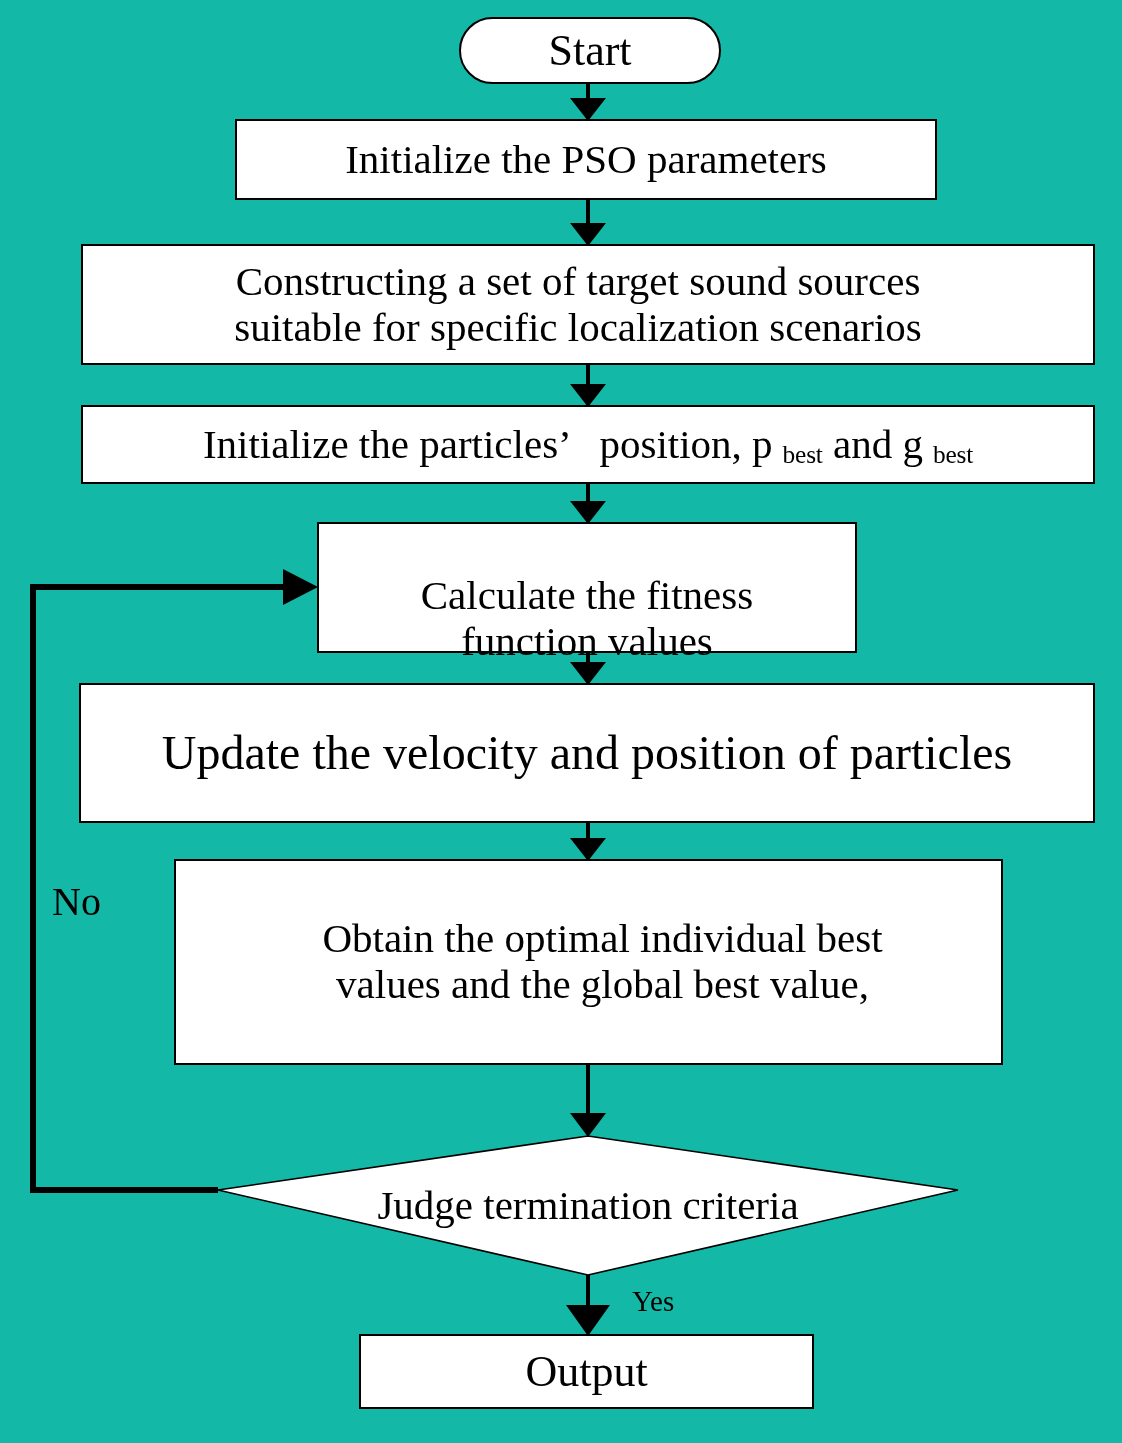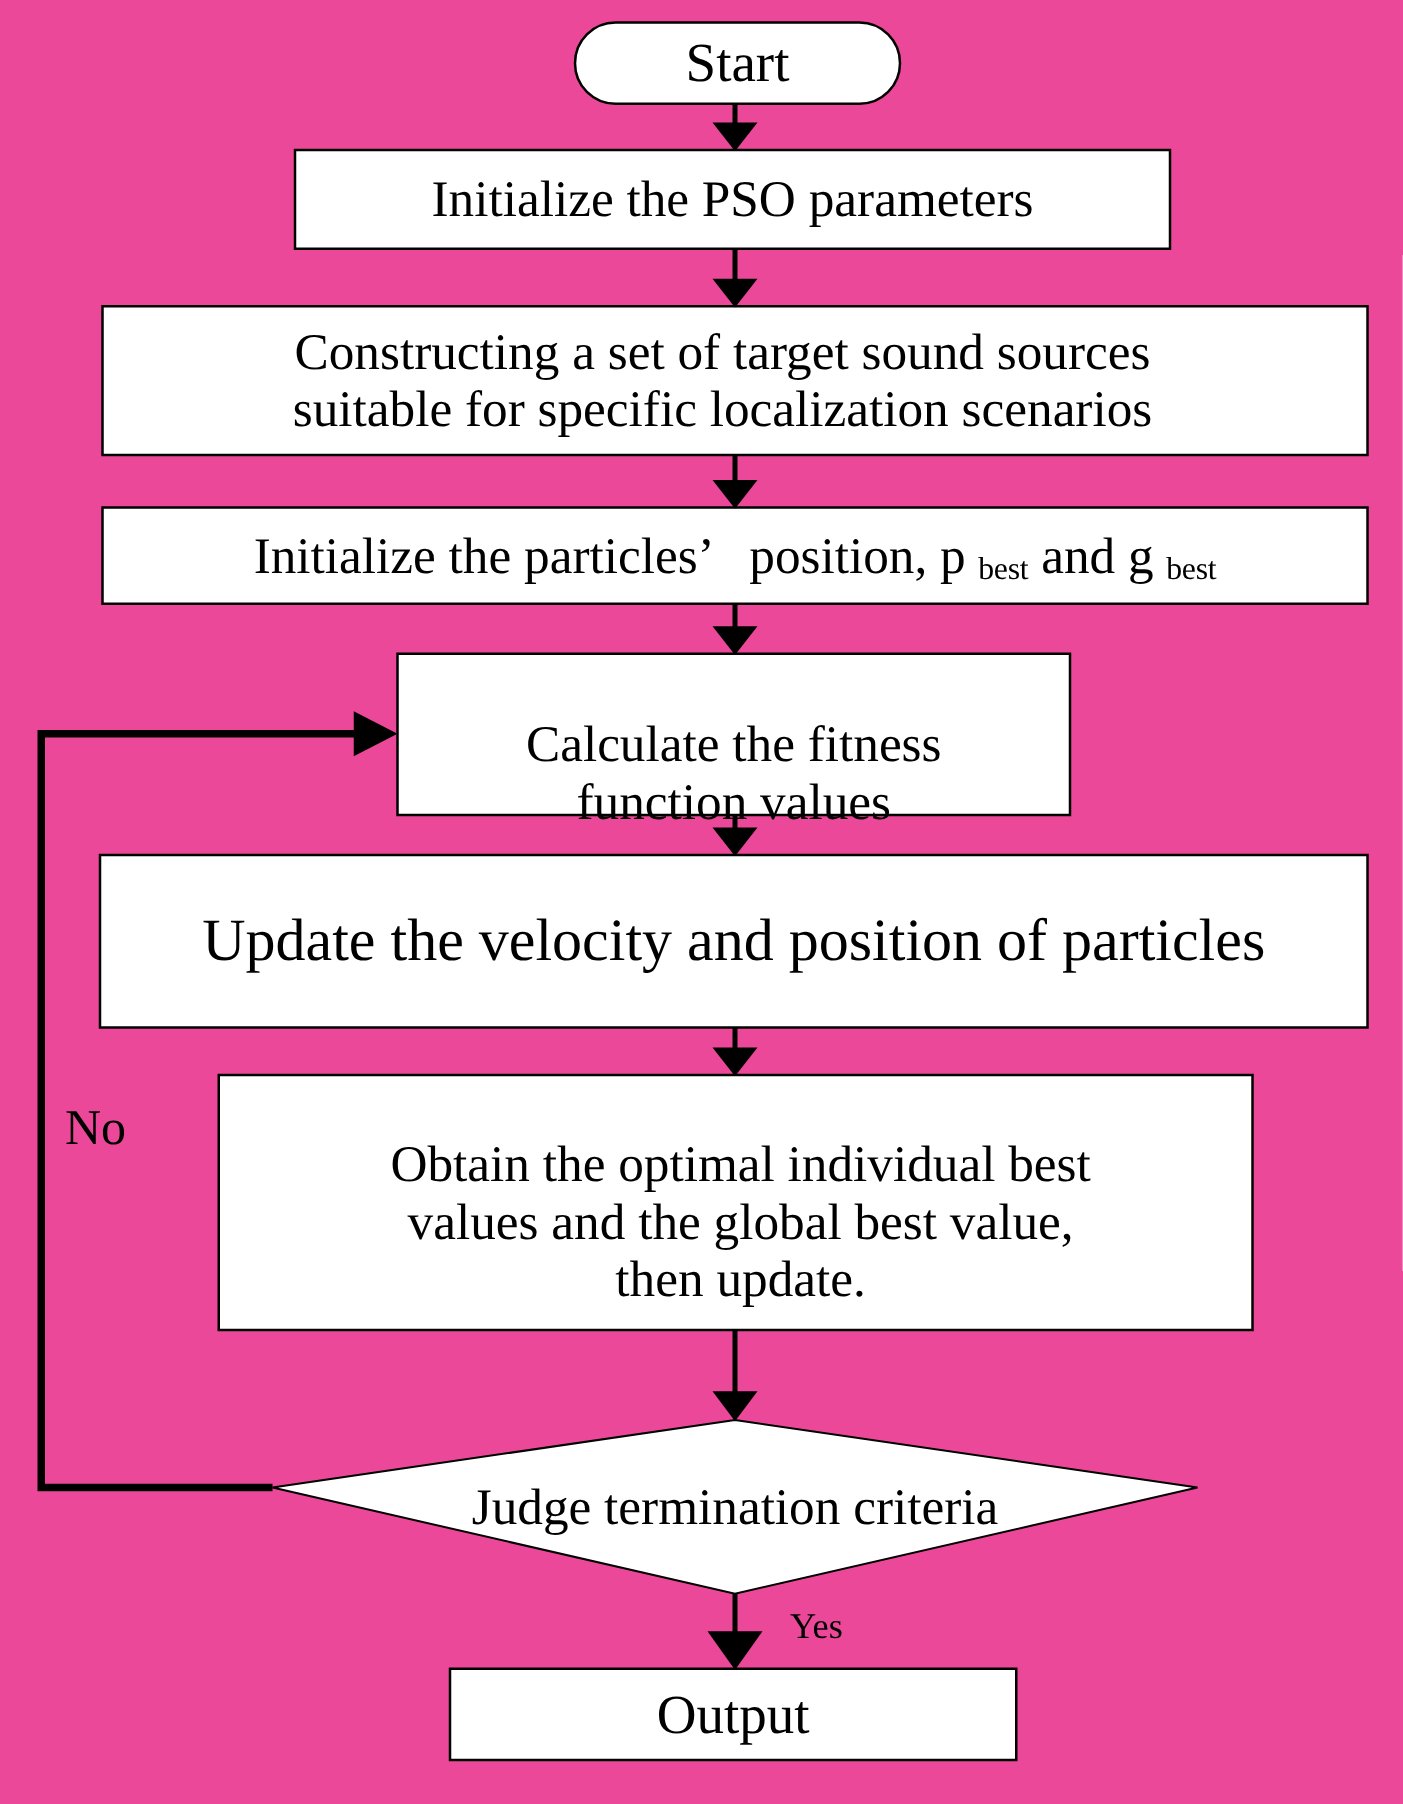--- a/index.html
+++ b/index.html
@@ -10,21 +10,21 @@
   body {
     width: 1122px;
     height: 1443px;
     overflow: hidden;
     font-family: "Liberation Serif", "DejaVu Serif", serif;
   }
   #flowchart-root {
     position: relative;
     width: 1122px;
     height: 1443px;
-    background: #ec4899;
+    background: #14b8a6;
   }
   svg.chart-layer {
     position: absolute;
     top: 0;
     left: 0;
     width: 1122px;
     height: 1443px;
   }
   .node-shape {
     fill: #ffffff;
@@ -78,21 +78,21 @@
     letter-spacing: -0.2px;
     margin-left: 10px;
   }
   
   #label-start       { left: 460px; top: 18px;   width: 260px; height: 65px;  font-size: 44px; }
   #label-init-pso    { left: 236px; top: 120px;  width: 700px; height: 79px;  font-size: 41px; }
   #label-construct   { left: 72px;  top: 245px;  width: 1012px;height: 119px; font-size: 41px; }
   #label-init-part   { left: 82px;  top: 406px;  width: 1012px;height: 77px;  font-size: 41px; }
   #label-fitness     { left: 318px; top: 554px;  width: 538px; height: 129px; font-size: 41px; }
   #label-update-vp   { left: 80px;  top: 684px;  width: 1014px;height: 138px; font-size: 48px; }
-  #label-obtain      { left: 179px; top: 860px;  width: 827px; height: 204px; font-size: 41px; margin-top: 16px; }
+  #label-obtain      { left: 189px; top: 860px;  width: 827px; height: 204px; font-size: 41px; }
   #label-judge       { left: 218px; top: 1136px; width: 740px; height: 139px; font-size: 41px; }
   #label-output      { left: 360px; top: 1335px; width: 453px; height: 73px;  font-size: 44px; }
   #label-no          { left: 52px;  top: 878px;  font-size: 40px; }
   #label-yes         { left: 632px; top: 1285px; font-size: 29px; }
 </style>
 </head>
 <body>
 
 <div id="flowchart-root">
 
@@ -167,21 +167,20 @@
     <span class="line">function values</span>
   </div>
 
   <div class="node-label" id="label-update-vp">
     <span class="line">Update the velocity and position of particles</span>
   </div>
 
   <div class="node-label" id="label-obtain">
     <span class="line">Obtain the optimal individual best</span>
     <span class="line">values and the global best value,</span>
-    <span class="line">then update.</span>
   </div>
 
   <div class="node-label" id="label-output">
     <span class="line">Output</span>
   </div>
 
   <div class="node-label" id="label-judge">
     <span class="line">Judge termination criteria</span>
   </div>
 

